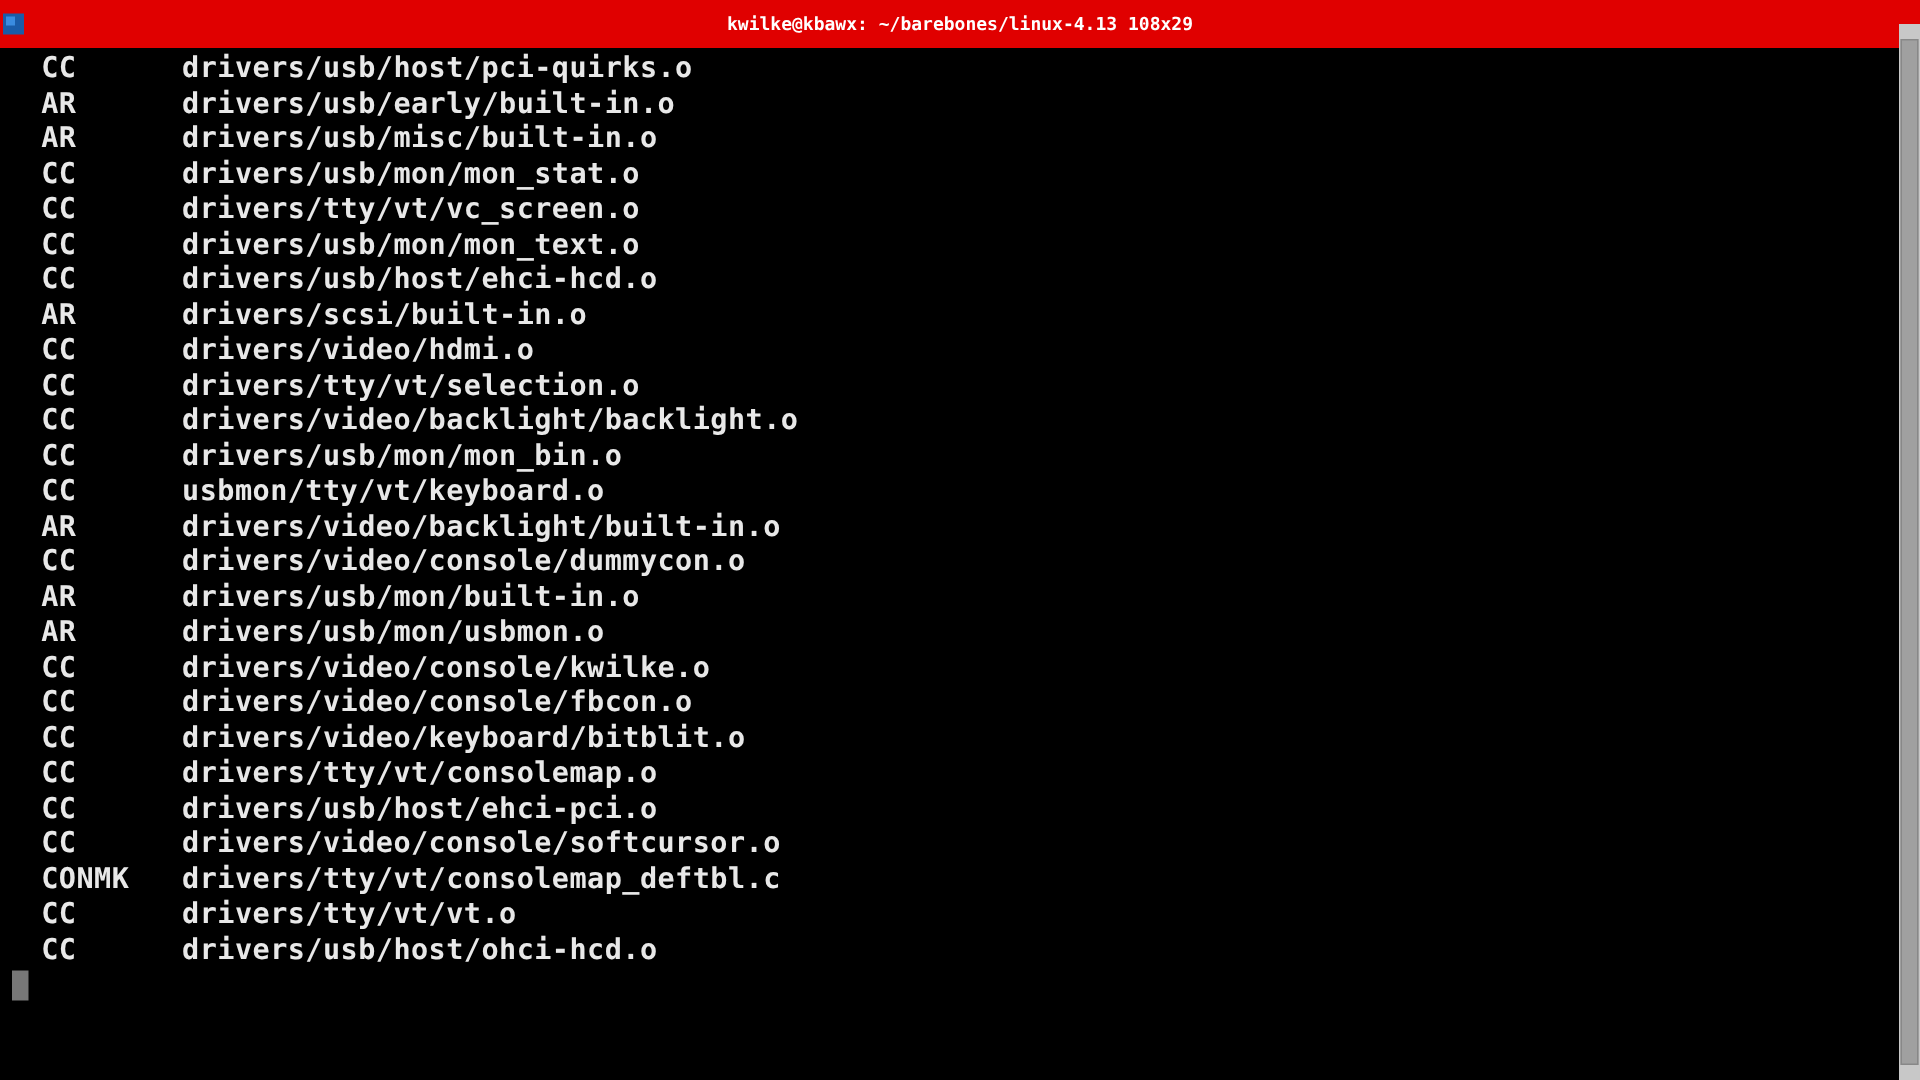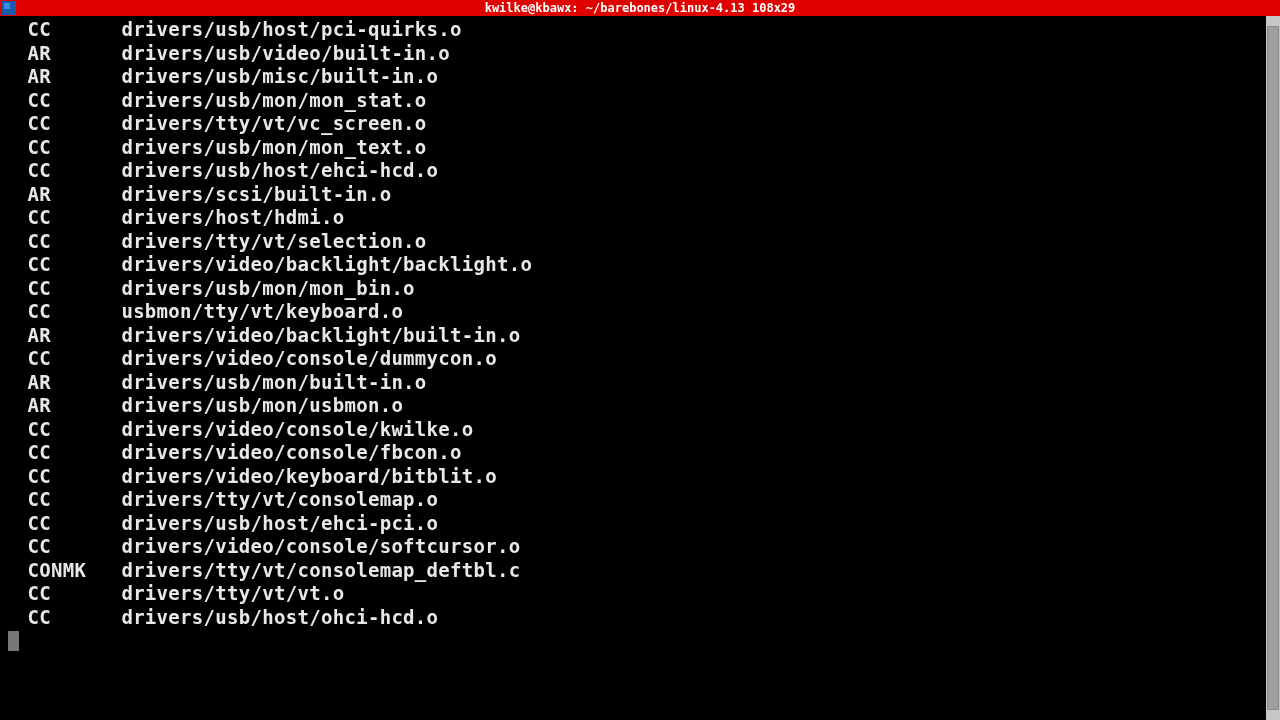--- a/index.html
+++ b/index.html
@@ -10,21 +10,21 @@
     body {
       width: 1280px;
       height: 720px;
       background: #000;
       font-family: "DejaVu Sans Mono", "Liberation Mono", monospace;
       overflow: hidden;
       position: relative;
     }
     .titlebar {
       width: 100%;
-      height: 16px;
+      height: 32px;
       background: #e00000;
       display: flex;
       align-items: center;
       position: relative;
     }
     .window-icon {
       width: 14px;
       height: 14px;
       margin-left: 2px;
       background: #1a5ca8;
@@ -92,28 +92,28 @@
 </head>
 <body>
 
 <div class="titlebar">
   <span class="window-icon"></span>
   <span class="title-text">kwilke@kbawx: ~/barebones/linux-4.13 108x29</span>
 </div>
 
 <div class="terminal" id="terminal">
     <div class="line">  CC      drivers/usb/host/pci-quirks.o</div>
-    <div class="line">  AR      drivers/usb/video/built-in.o</div>
+    <div class="line">  AR      drivers/usb/early/built-in.o</div>
     <div class="line">  AR      drivers/usb/misc/built-in.o</div>
     <div class="line">  CC      drivers/usb/mon/mon_stat.o</div>
     <div class="line">  CC      drivers/tty/vt/vc_screen.o</div>
     <div class="line">  CC      drivers/usb/mon/mon_text.o</div>
     <div class="line">  CC      drivers/usb/host/ehci-hcd.o</div>
     <div class="line">  AR      drivers/scsi/built-in.o</div>
-    <div class="line">  CC      drivers/host/hdmi.o</div>
+    <div class="line">  CC      drivers/video/hdmi.o</div>
     <div class="line">  CC      drivers/tty/vt/selection.o</div>
     <div class="line">  CC      drivers/video/backlight/backlight.o</div>
     <div class="line">  CC      drivers/usb/mon/mon_bin.o</div>
     <div class="line">  CC      usbmon/tty/vt/keyboard.o</div>
     <div class="line">  AR      drivers/video/backlight/built-in.o</div>
     <div class="line">  CC      drivers/video/console/dummycon.o</div>
     <div class="line">  AR      drivers/usb/mon/built-in.o</div>
     <div class="line">  AR      drivers/usb/mon/usbmon.o</div>
     <div class="line">  CC      drivers/video/console/kwilke.o</div>
     <div class="line">  CC      drivers/video/console/fbcon.o</div>

